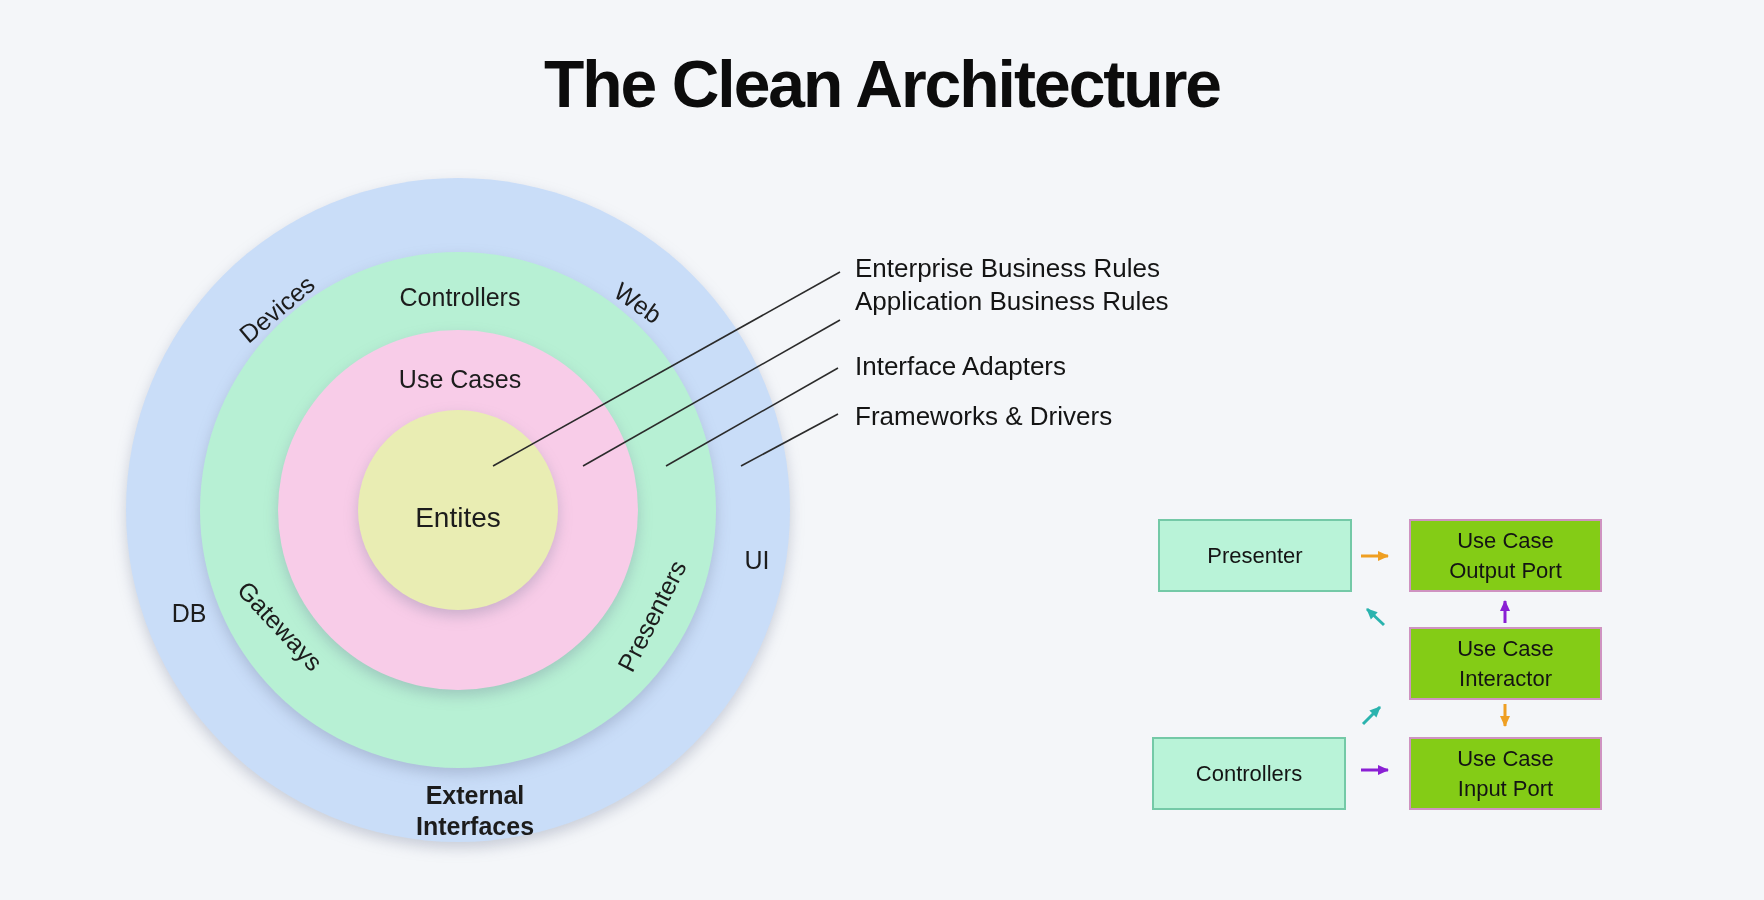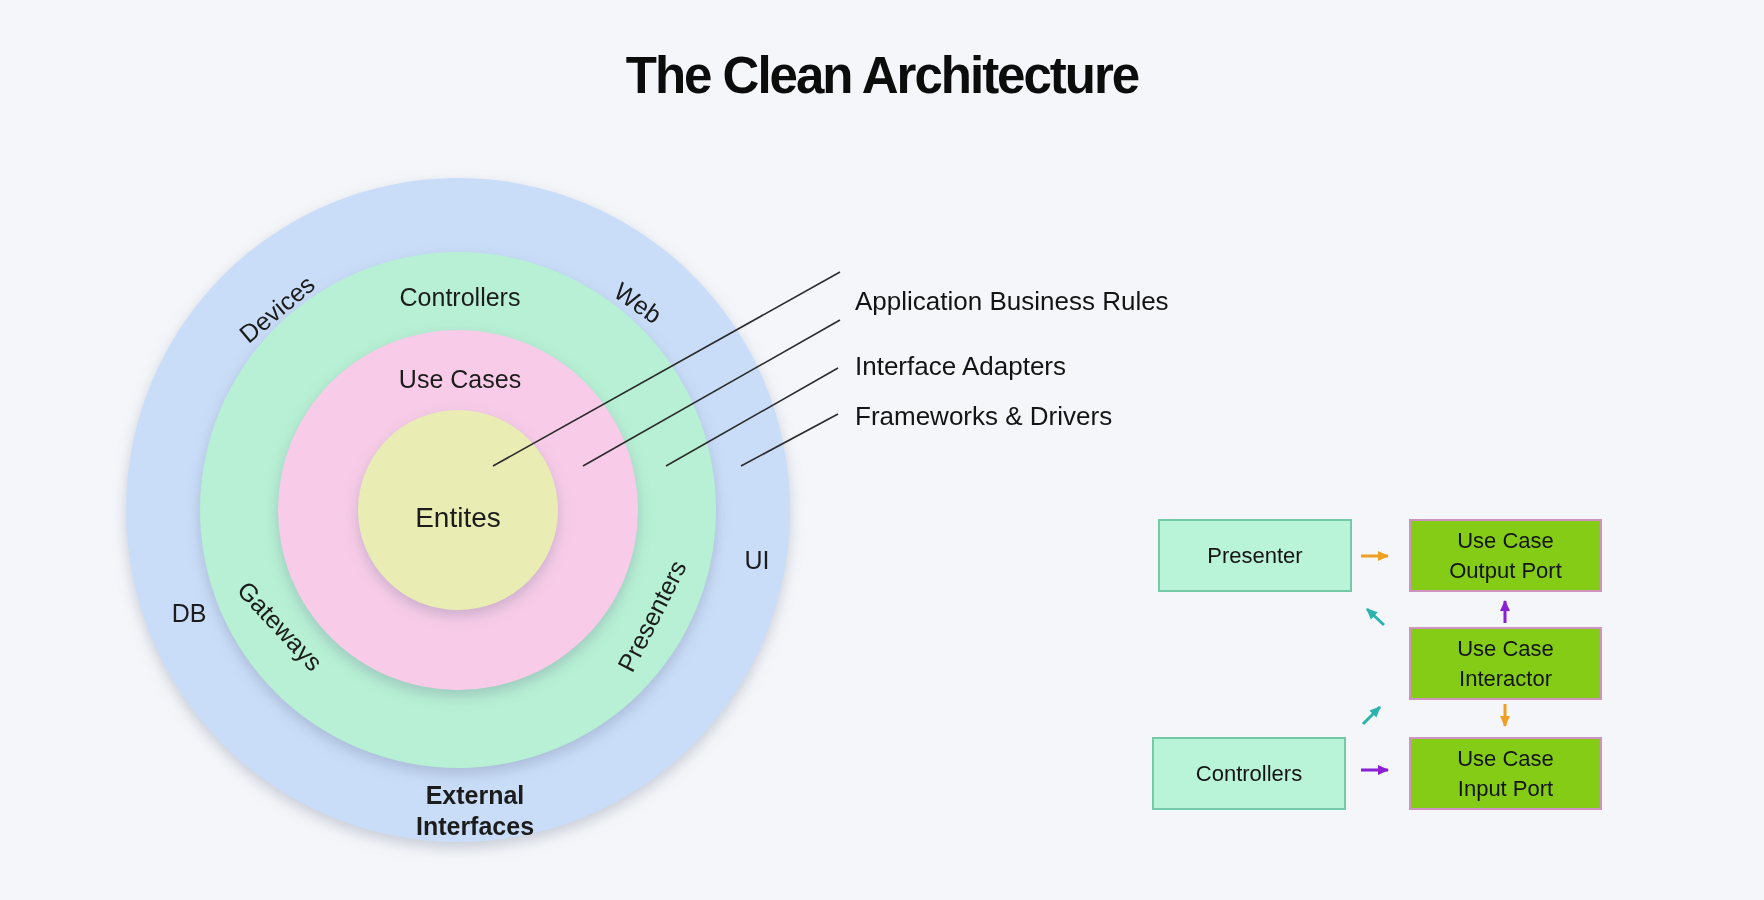--- a/index.html
+++ b/index.html
@@ -12,21 +12,21 @@
     position:relative;
     width:1764px; height:900px;
     overflow:hidden;
     background:#f4f6f9;
   }
   .page-title {
     position:absolute;
     left:0; right:0; top:46px;
     margin:0;
     text-align:center;
-    font-size:51px;
+    font-size:66px;
     font-weight:800;
     letter-spacing:-2px;
     color:#0c0c0c;
   }
   svg.layer {
     position:absolute; left:0; top:0;
   }
   .ring-shadow { filter:drop-shadow(0 6px 7px rgba(100,110,140,0.30)); }
   .ring-label {
     position:absolute;
@@ -107,20 +107,21 @@
   <div class="ring-label center-label" style="left:458px; top:518px;">Entites</div>
   <div class="ring-label rot-gateways" style="left:280px; top:626px;">Gateways</div>
   <div class="ring-label rot-presenters" style="left:652px; top:616px;">Presenters</div>
   <div class="ring-label rot-devices" style="left:277px; top:309px;">Devices</div>
   <div class="ring-label rot-web" style="left:638px; top:303px;">Web</div>
   <div class="ring-label" style="left:189px; top:613px;">DB</div>
   <div class="ring-label" style="left:757px; top:560px;">UI</div>
   <div class="ring-label" style="left:475px; top:810px;font-weight:bold;">External
 Interfaces</div>
 
+  <div class="callout-label" style="top:251px;">Enterprise Business Rules</div>
   <div class="callout-label" style="top:284px;">Application Business Rules</div>
   <div class="callout-label" style="top:349px;">Interface Adapters</div>
   <div class="callout-label" style="top:399px;">Frameworks &amp; Drivers</div>
 
   <div class="fbox green" style="left:1152px; top:519px; width:194px; height:73px;margin-left:6px;">Presenter</div>
   <div class="fbox pink" style="left:1409px; top:519px; width:193px; height:73px;">Use Case
 Output Port</div>
   <div class="fbox pink" style="left:1409px; top:627px; width:193px; height:73px;">Use Case
 Interactor</div>
   <div class="fbox green" style="left:1152px; top:737px; width:194px; height:73px;">Controllers</div>

